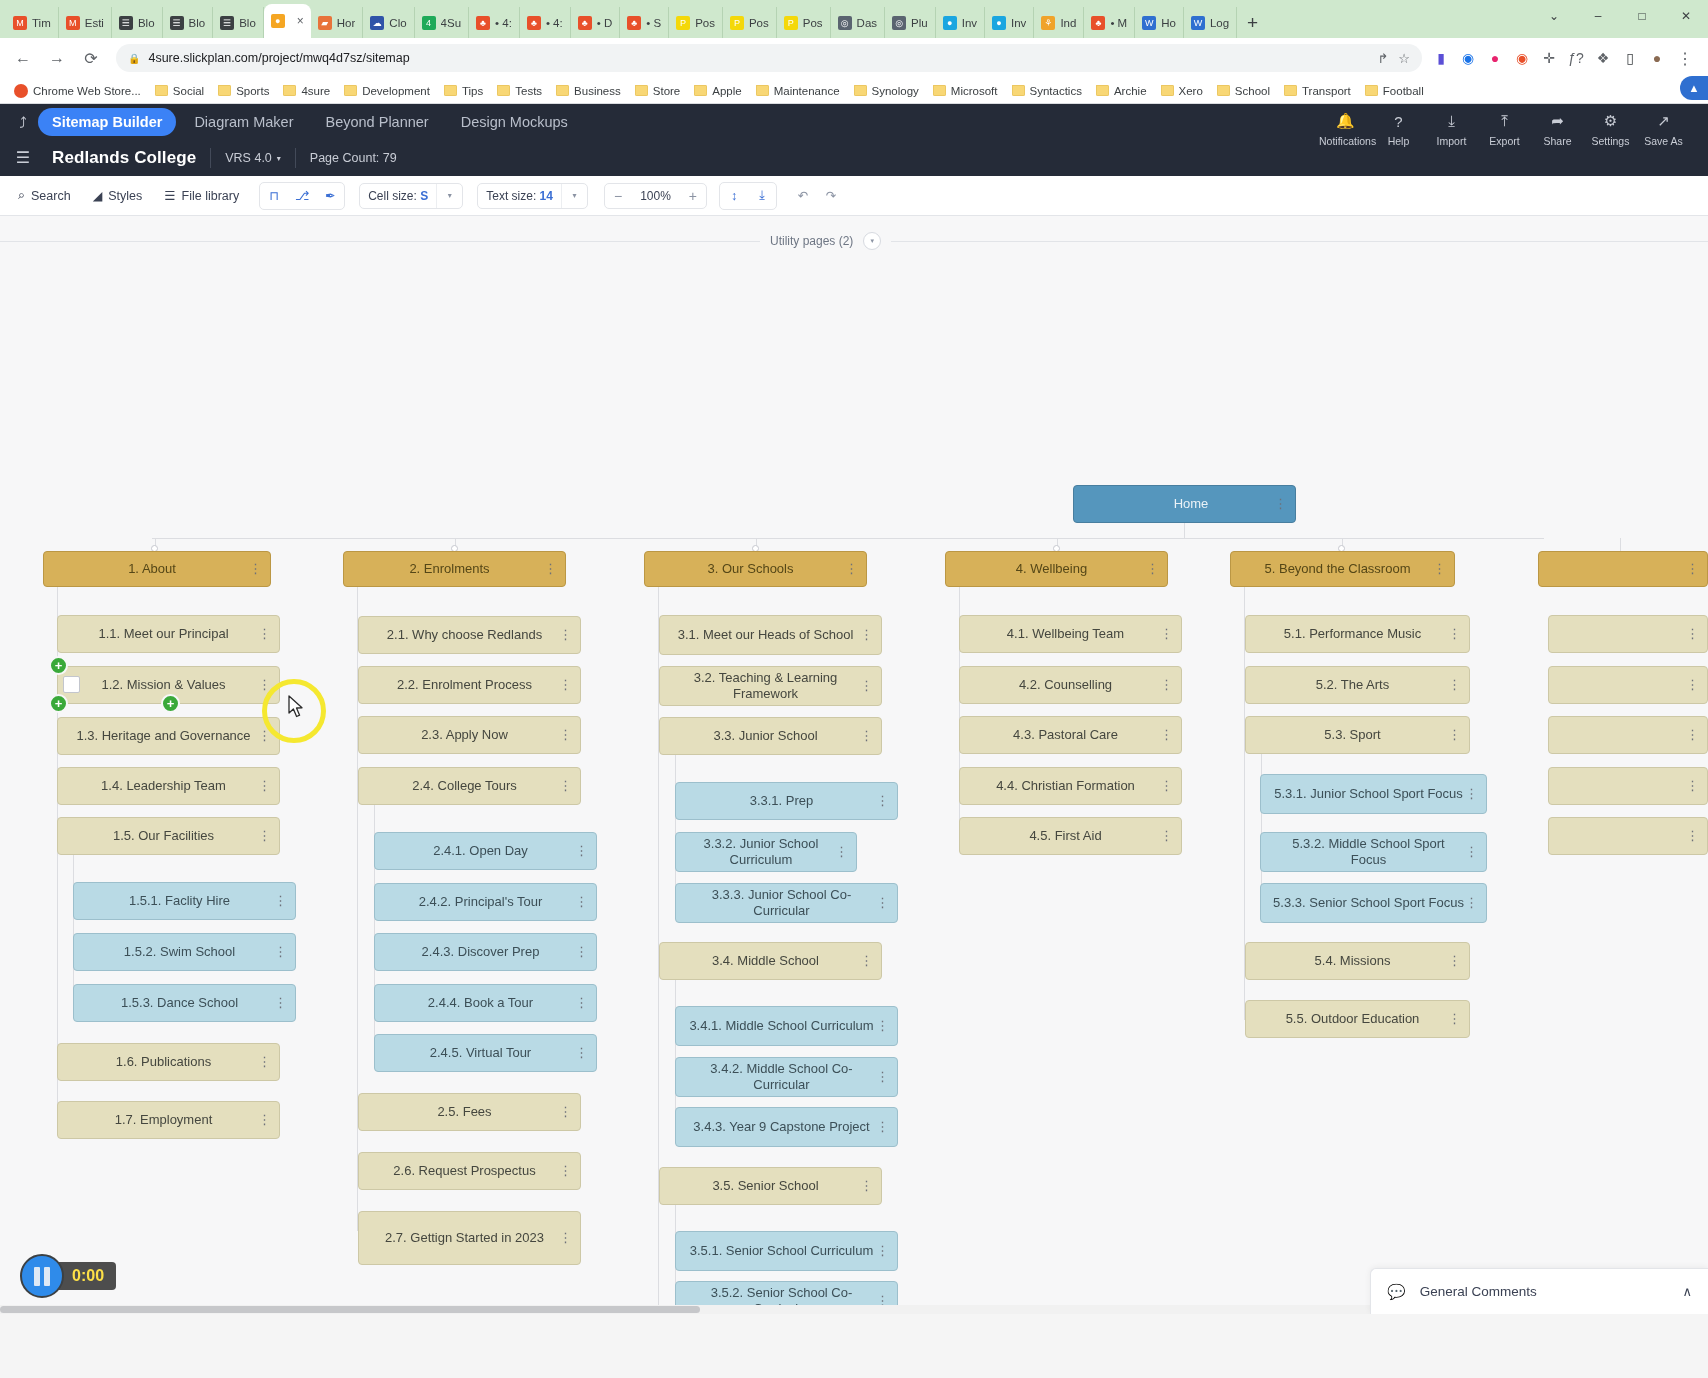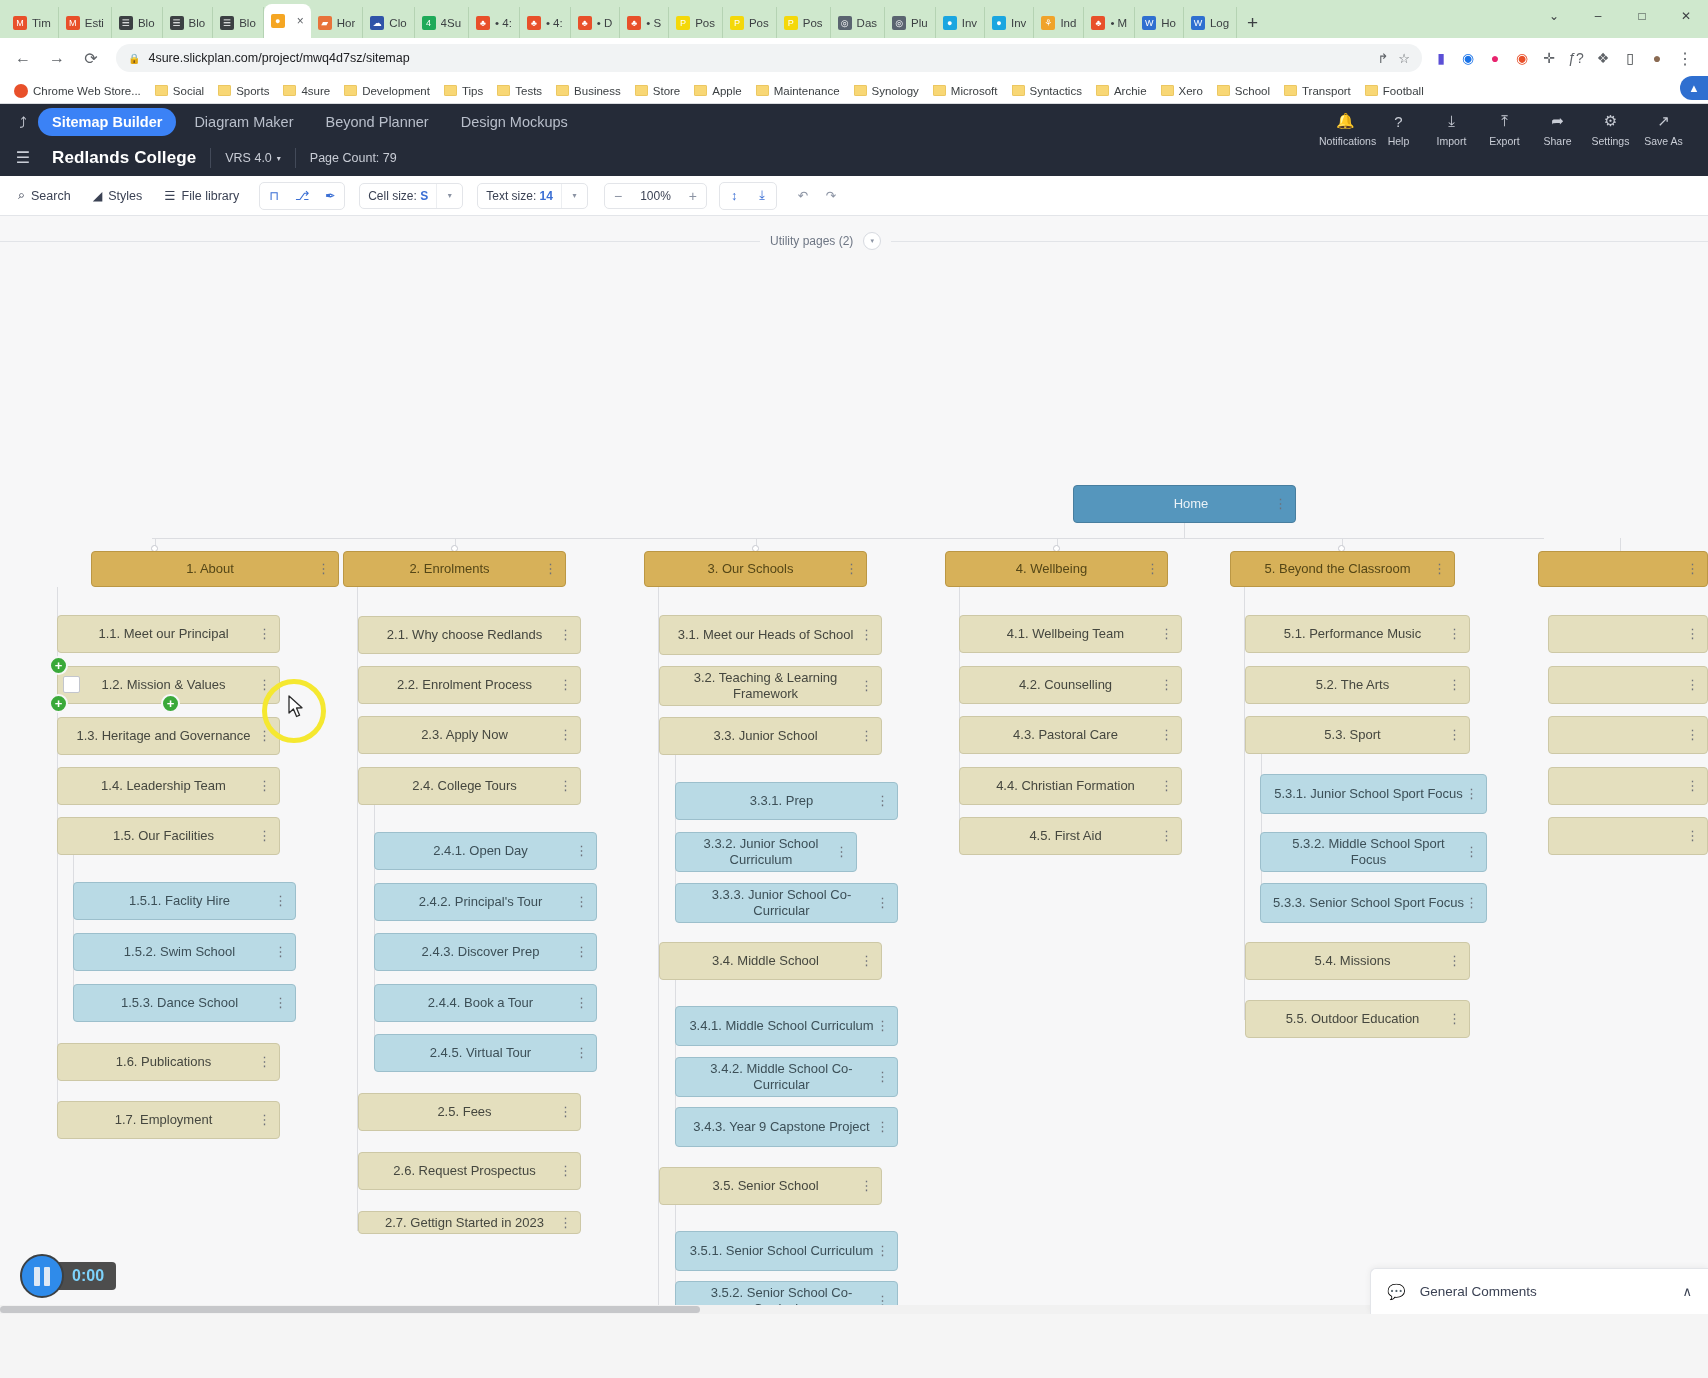--- a/index.html
+++ b/index.html
@@ -114,21 +114,21 @@
 
   .plusbtn{position:absolute;width:19px;height:19px;border-radius:50%;background:#3aa93a;
     border:2px solid #f7f7f8;color:#fff;font-size:13px;font-weight:bold;
     display:flex;align-items:center;justify-content:center;line-height:1;z-index:20;}
   .chk{position:absolute;width:17px;height:17px;background:#fff;border:1px solid #c3c6cd;border-radius:2px;z-index:20;}
   .cursorhl{position:absolute;width:64px;height:64px;border-radius:50%;border:5px solid #f5e830;z-index:30;}
   .cursor{position:absolute;z-index:31;}
 
   
   .timer{position:absolute;left:20px;bottom:16px;display:flex;align-items:center;z-index:40;}
-  .timer .pbox{background:#4d4d4d;color:#7dd3fc;font-size:16px;font-weight:bold;border-radius:4px;
+  .timer .pbox{background:#4d4d4d;color:#fde047;font-size:16px;font-weight:bold;border-radius:4px;
     padding:5px 12px 5px 30px;margin-left:-22px;}
   .timer .pcircle{width:44px;height:44px;border-radius:50%;background:#2f8bea;
     border:2px solid #3c4043;display:flex;align-items:center;justify-content:center;gap:4px;z-index:2;}
   .timer .pbar{width:6px;height:19px;background:#dfe9f5;border-radius:1px;}
 
   
   .comments{position:absolute;right:0;bottom:0;width:338px;height:46px;background:#fff;
     border-top:1px solid #e3e5e9;border-left:1px solid #e3e5e9;border-radius:6px 0 0 0;
     display:flex;align-items:center;padding:0 16px;gap:14px;z-index:35;
     box-shadow:0 -1px 6px rgba(0,0,0,.06);}
@@ -588,21 +588,21 @@
       <div class="dot" style="left: 1274px; top: 633px;"></div>
       <div class="stub" style="left: 1261px; top: 687px; width: 15px;"></div>
       <div class="dot" style="left: 1274px; top: 684px;"></div>
     </div>
 
   <div id="nodes-host">
       <div class="node n-home" style="left: 1073px; top: 269px; width: 223px; height: 38px; padding-left: 35px;">
         <span>Home</span>
         <span class="kebab">⋮</span>
       </div>
-      <div class="node n-l1" style="left: 43px; top: 335px; width: 248px; height: 36px; margin-left: 48px;">
+      <div class="node n-l1" style="left: 43px; top: 335px; width: 228px; height: 36px;">
         <span>1. About</span>
         <span class="kebab">⋮</span>
       </div>
       <div class="node n-l2" style="left: 57px; top: 399px; width: 223px; height: 38px;">
         <span>1.1. Meet our Principal</span>
         <span class="kebab">⋮</span>
       </div>
       <div class="node n-l2" style="left: 57px; top: 450px; width: 223px; height: 38px;">
         <span>1.2. Mission &amp; Values</span>
         <span class="kebab">⋮</span>
@@ -680,21 +680,21 @@
         <span class="kebab">⋮</span>
       </div>
       <div class="node n-l2" style="left: 358px; top: 877px; width: 223px; height: 38px;">
         <span>2.5. Fees</span>
         <span class="kebab">⋮</span>
       </div>
       <div class="node n-l2" style="left: 358px; top: 936px; width: 223px; height: 38px;">
         <span>2.6. Request Prospectus</span>
         <span class="kebab">⋮</span>
       </div>
-      <div class="node n-l2" style="left: 358px; top: 995px; width: 223px; height: 23px;">
+      <div class="node n-l2" style="left: 358px; top: 995px; width: 223px; height: 54px;">
         <span>2.7. Gettign Started in 2023</span>
         <span class="kebab">⋮</span>
       </div>
       <div class="node n-l1" style="left: 644px; top: 335px; width: 223px; height: 36px;">
         <span>3. Our Schools</span>
         <span class="kebab">⋮</span>
       </div>
       <div class="node n-l2" style="left: 659px; top: 399px; width: 223px; height: 40px;">
         <span>3.1. Meet our Heads of School</span>
         <span class="kebab">⋮</span>

